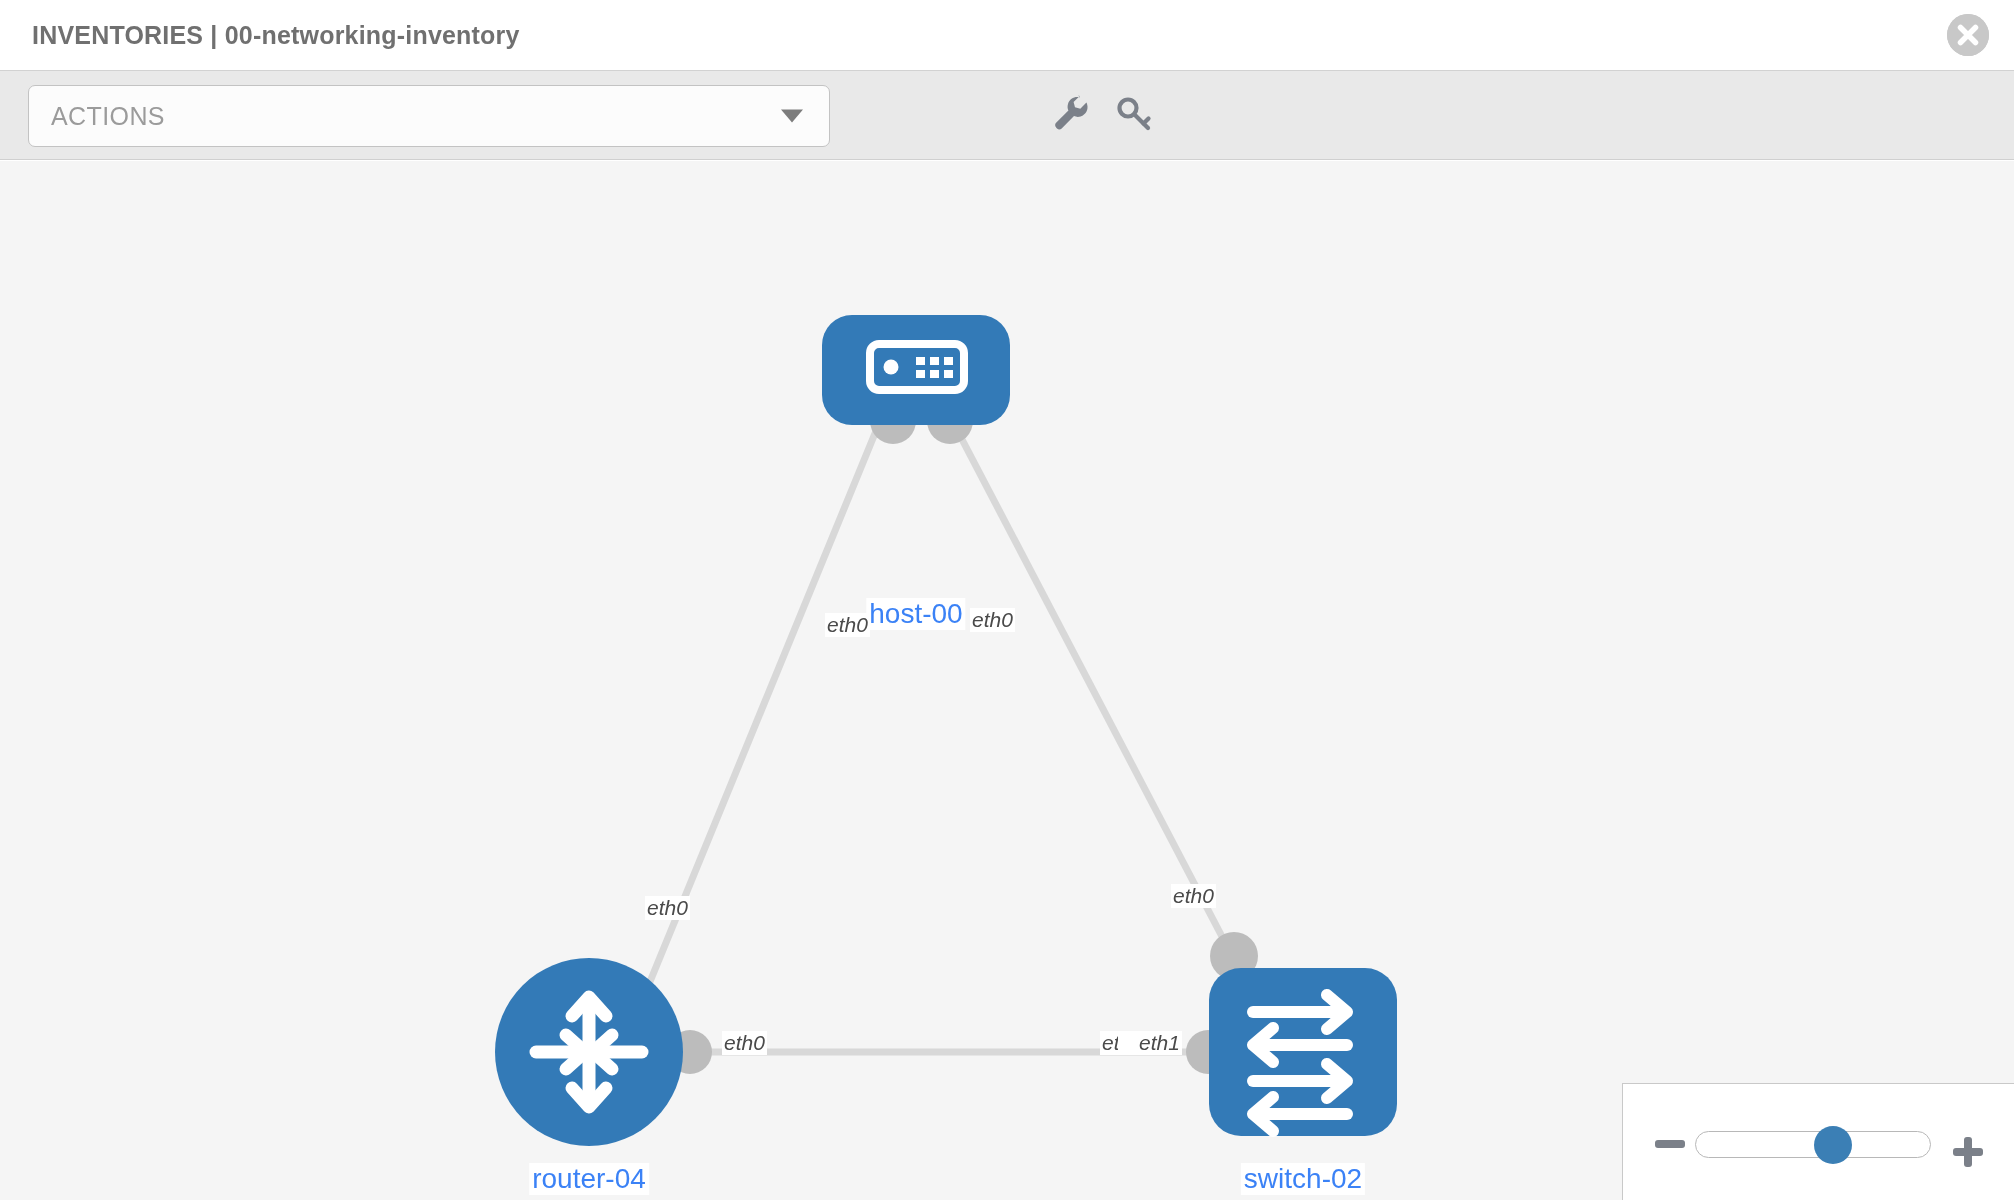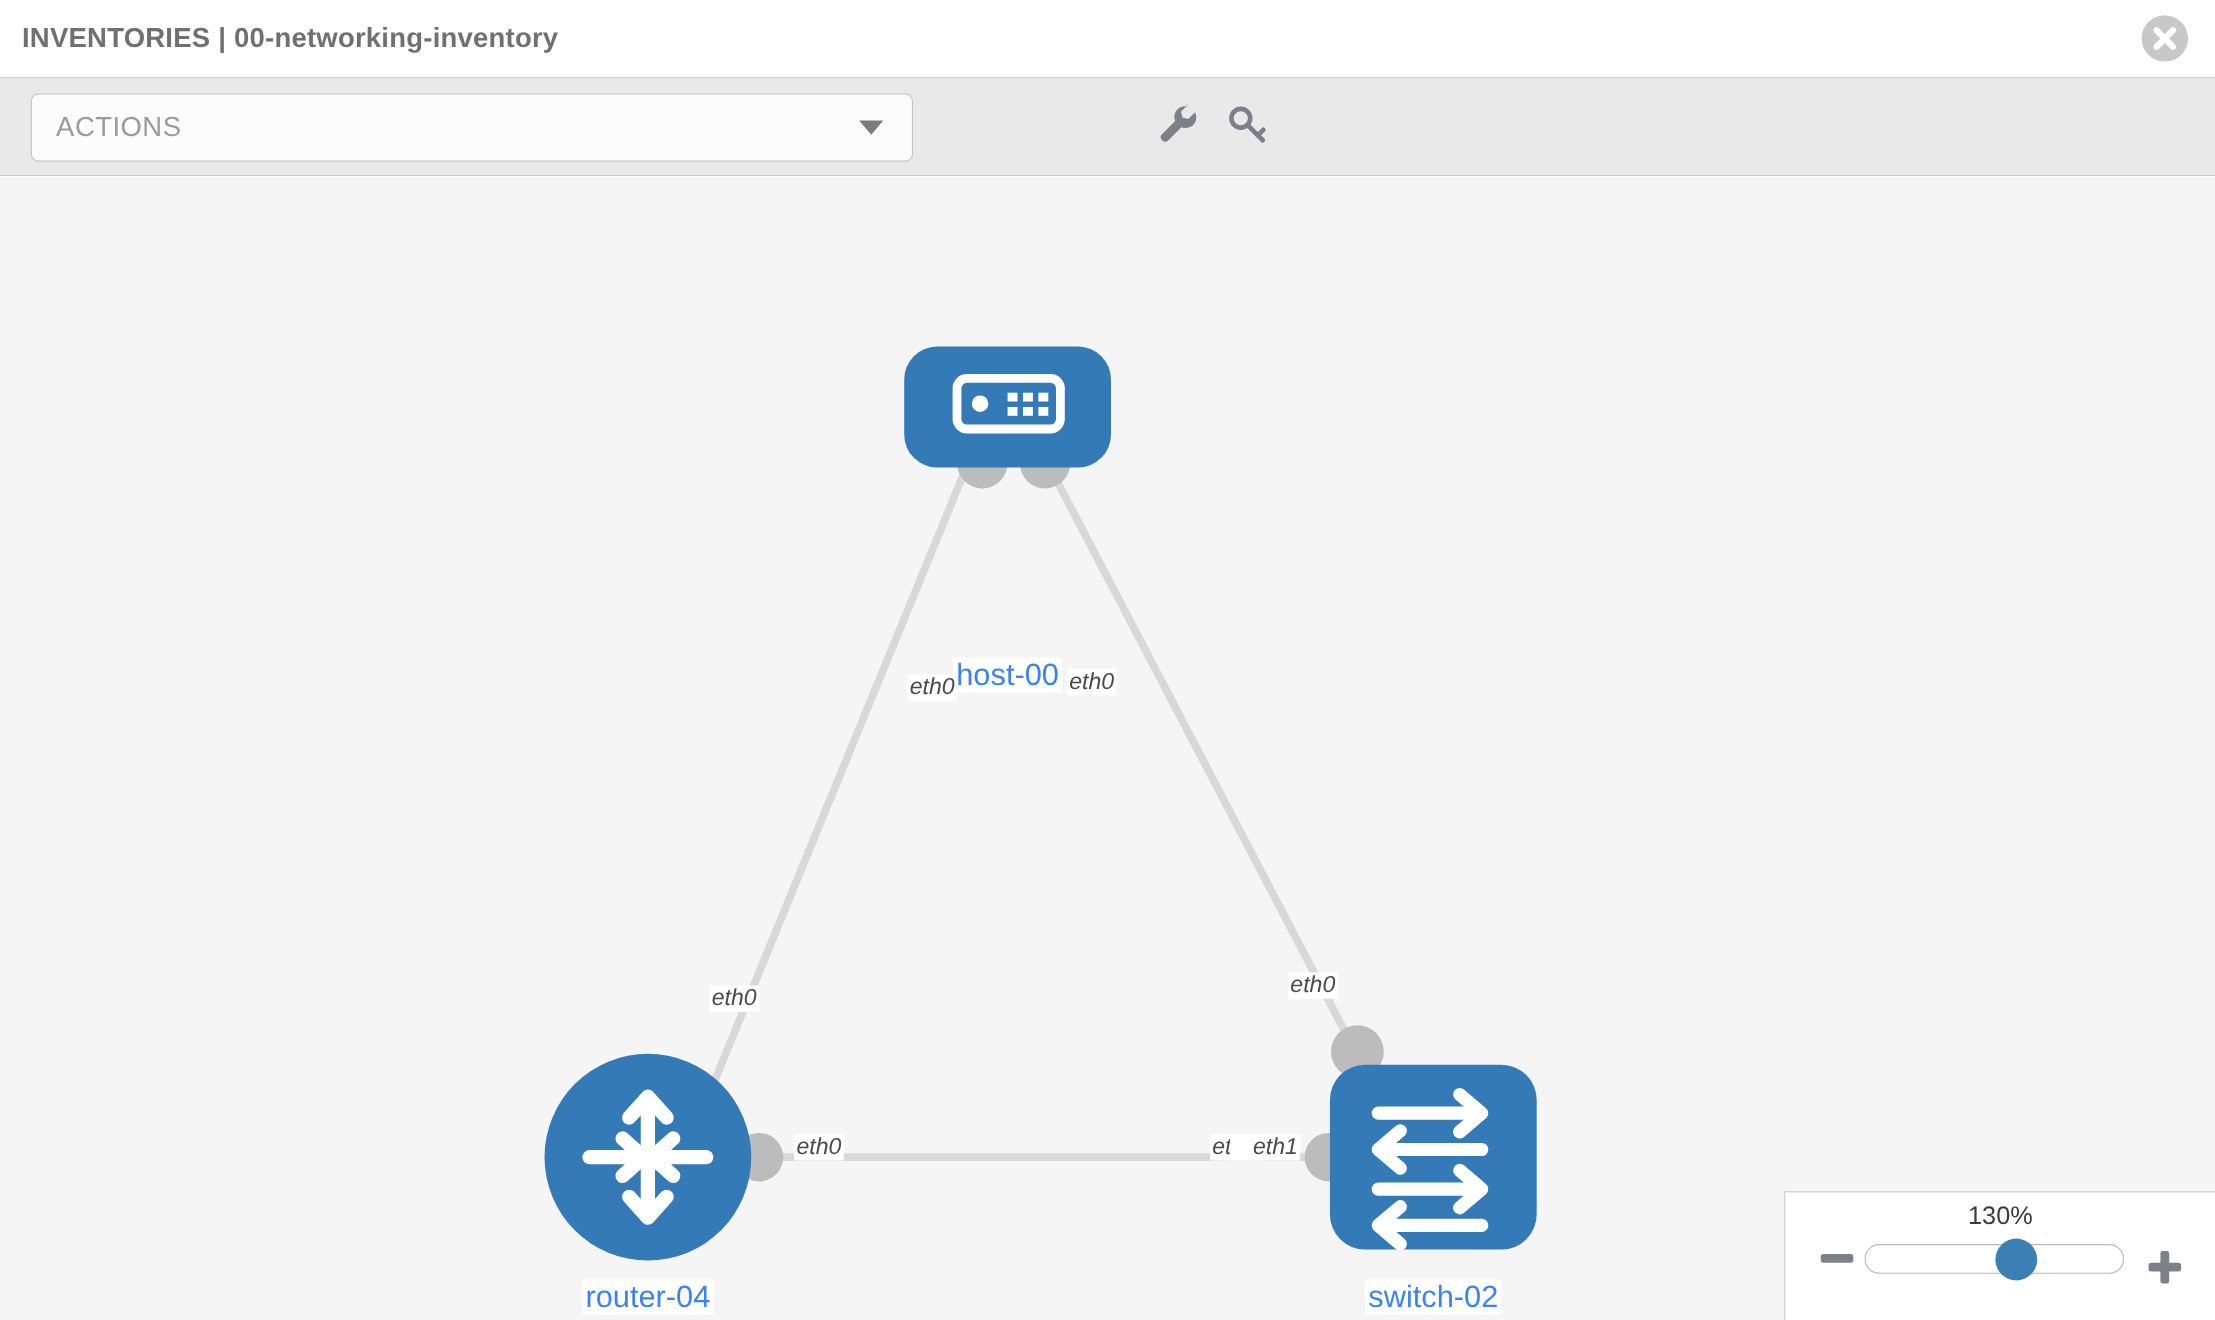--- a/index.html
+++ b/index.html
@@ -12,21 +12,21 @@
   #app { position: relative; width: 2014px; height: 1200px; }
 
   
   .header {
     position: absolute; left: 0; top: 0;
     width: 2014px; height: 70px;
     background: #ffffff;
     display: flex; align-items: center;
   }
   .header-title {
-    margin-left: 20px;
+    margin-left: 32px;
     font-size: 25px; font-weight: bold;
     color: #707070;
     letter-spacing: 0.2px;
     white-space: nowrap;
   }
   .close-btn {
     position: absolute; right: 25px; top: 14px;
     width: 42px; height: 42px;
     border-radius: 50%;
     background: #c8c8c8;
@@ -271,21 +271,20 @@
     <div class="iface-label" style="left:825px; top:452px;">eth0</div>
     <div class="iface-label" style="left:970px; top:447px;">eth0</div>
     <div class="iface-label" style="left:645px; top:735px;">eth0</div>
     <div class="iface-label" style="left:1171px; top:723px;">eth0</div>
     <div class="iface-label" style="left:722px; top:870px;">eth0</div>
     <div class="iface-label" style="left:1100px; top:870px;">eth0</div>
     <div class="iface-label" style="left:1118px; top:870px;padding-left:21px;">eth1</div>
   </div>
 
   <div class="zoom-panel">
-    <div class="zoom-pct">130%</div>
 
     <div class="zoom-minus">
       <svg width="30" height="14" viewBox="0 0 30 14">
         <rect x="0" y="3" width="30" height="8" rx="3" fill="#7b8089"></rect>
       </svg>
     </div>
 
     <div class="zoom-slider">
       <div class="zoom-thumb" id="zoom-thumb" style="left: 118px;"></div>
     </div>

